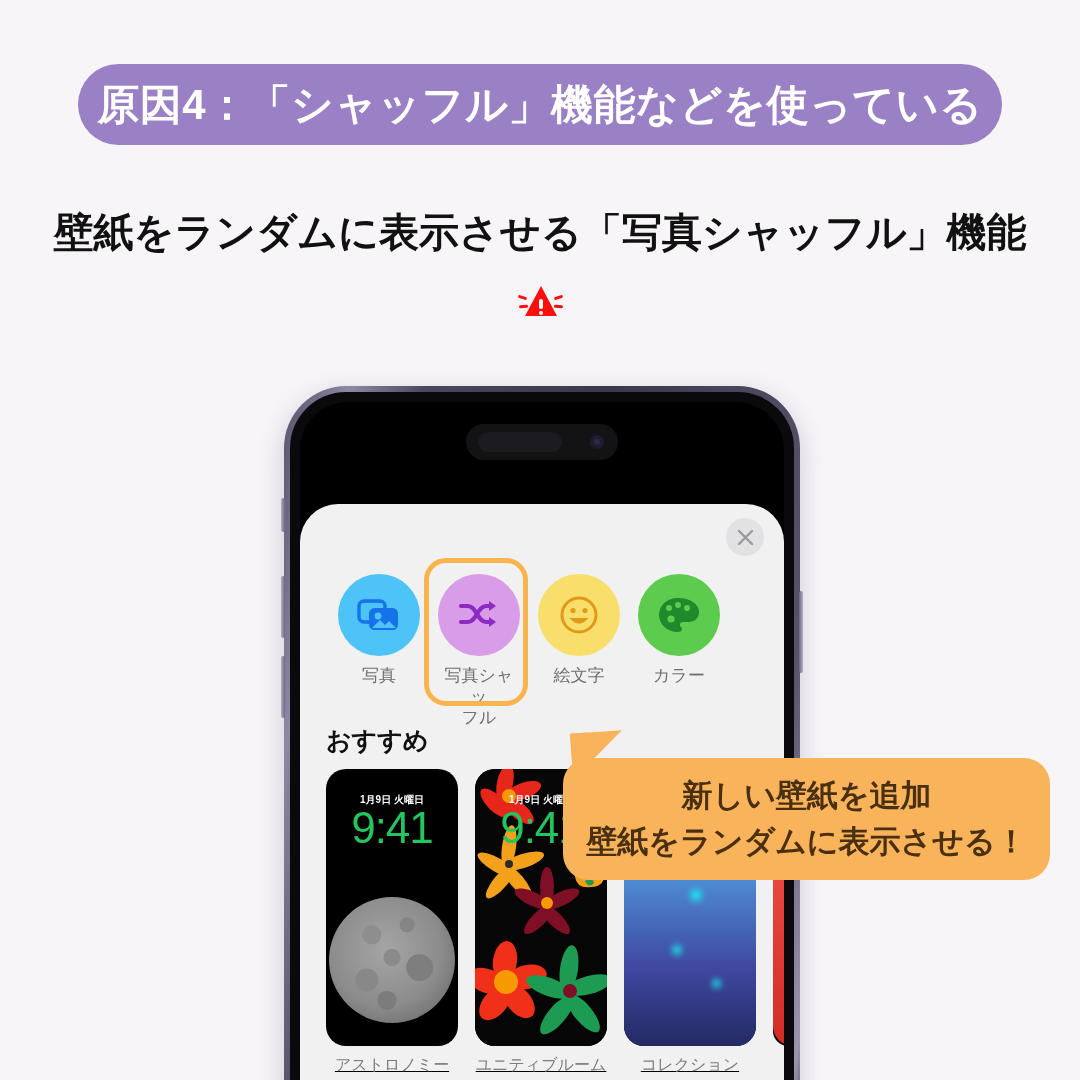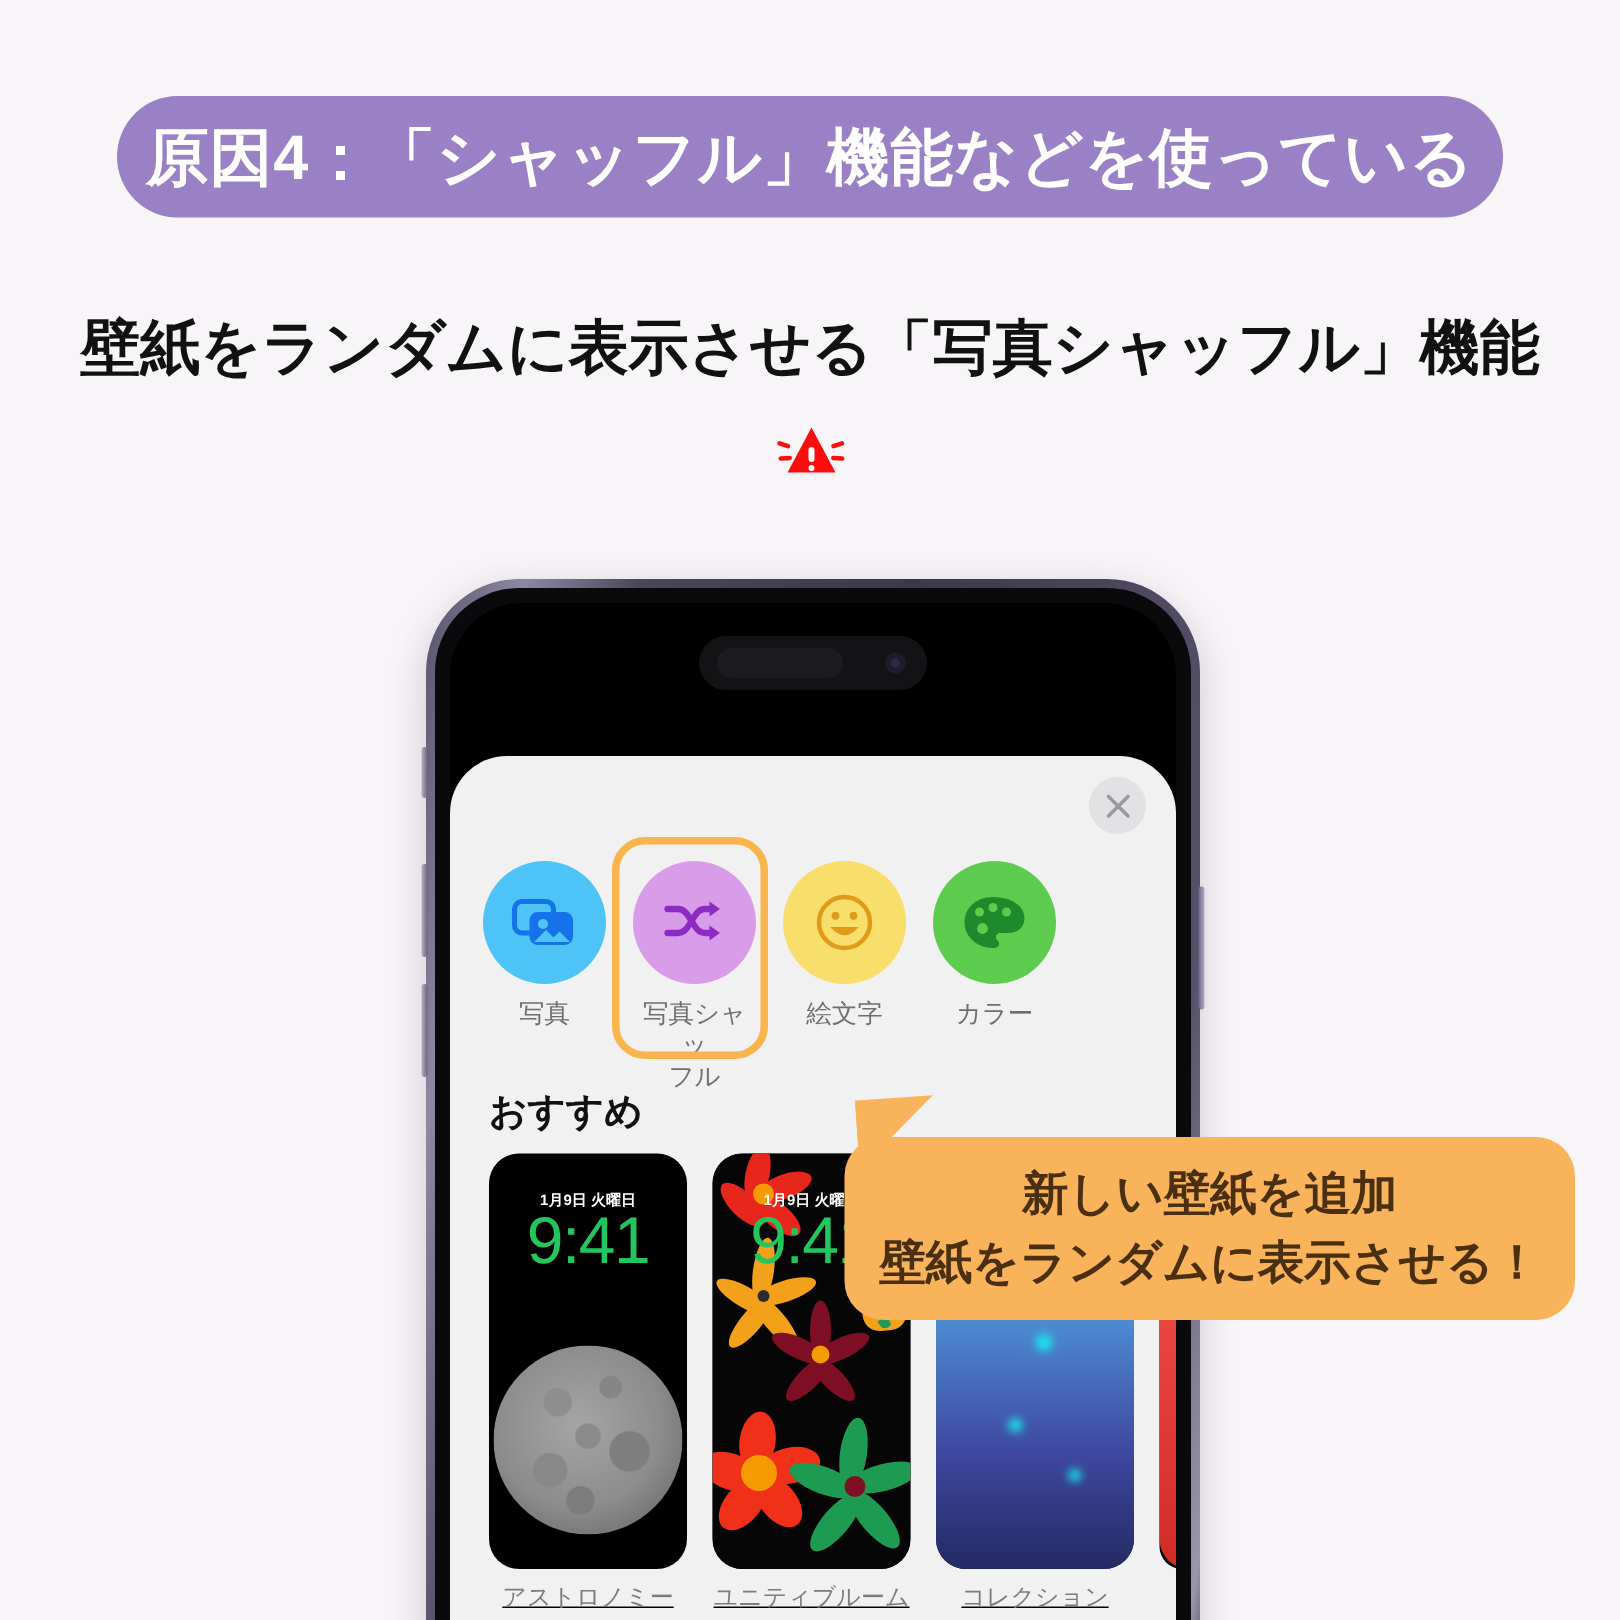--- a/index.html
+++ b/index.html
@@ -221,21 +221,21 @@
     align-items: center;
     justify-content: center;
   }
   .sheet-close svg { display: block; }
 
   
   .cats {
     position: relative;
     display: flex;
     align-items: flex-start;
-    padding-left: 22px;
+    padding-left: 38px;
     gap: 18px;
     margin-top: 4px;
     height: 148px;
   }
   .cat {
     width: 82px;
     flex: 0 0 82px;
     text-align: center;
     position: relative;
   }

